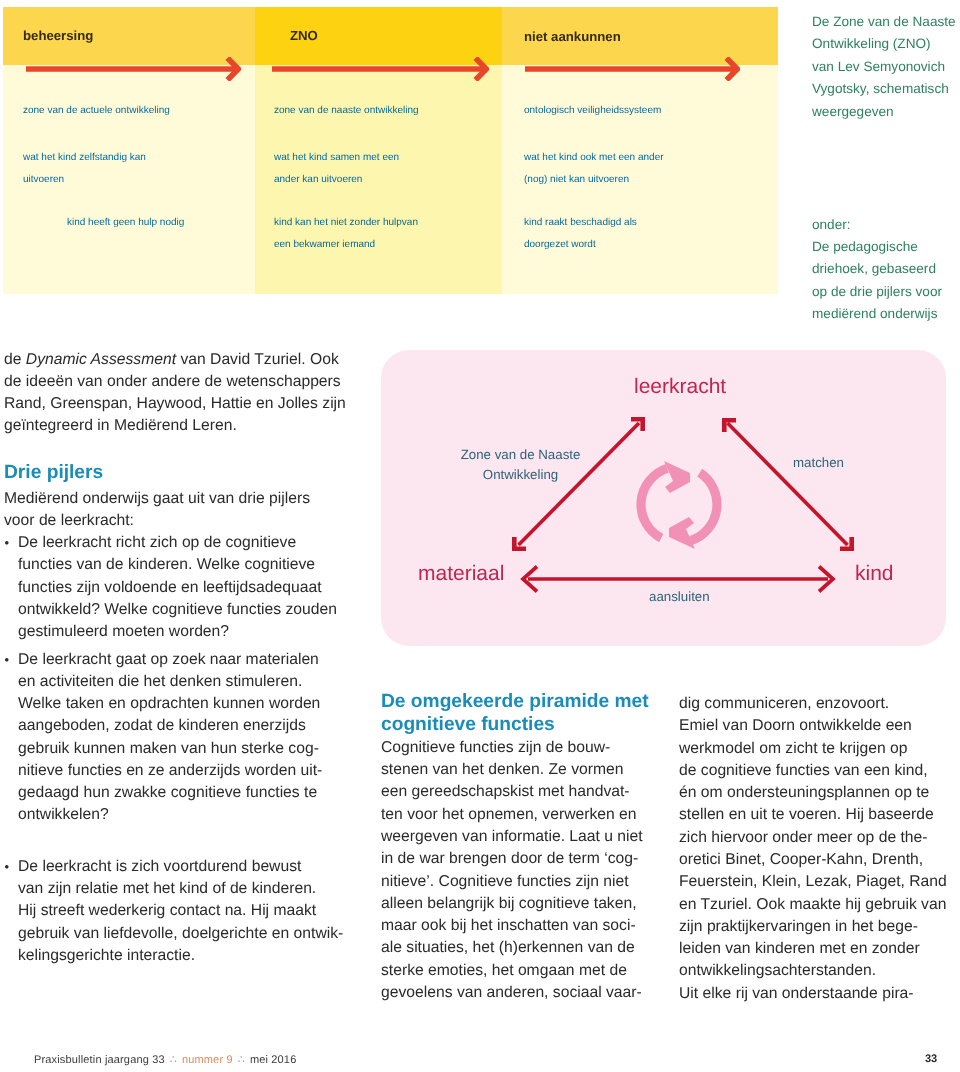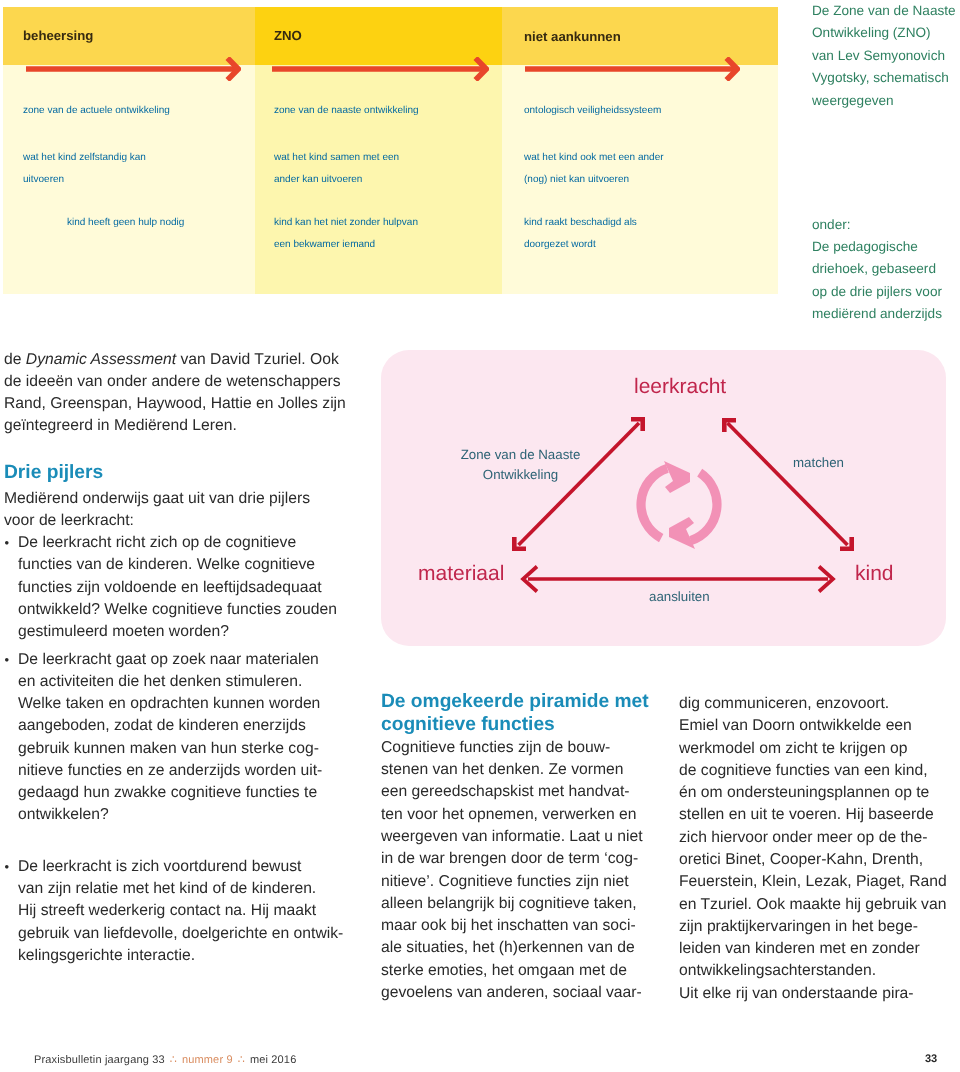--- a/index.html
+++ b/index.html
@@ -60,21 +60,21 @@
           <div class="ln">uitvoeren</div>
         </div>
       <div class="crow" style="left:20px;top:205px;margin-left:44px;">
           <div class="ln">kind heeft geen hulp nodig</div>
         </div>
     </div>
 
     <div class="zcol" style="left:252px;width:247px;">
       <div class="hd" style="background:#fdd211"></div>
       <div class="body" style="background:#fdf6ae"></div>
-      <div class="hdlabel" style="left:19px;top:21px;">ZNO</div>
+      <div class="hdlabel" style="left:35px;top:21px;">ZNO</div>
       <svg class="arrowwrap" style="left:17px;width:217px;" viewBox="0 0 217 24">
         <path d="M0 12 H214.0" stroke="#e8462a" stroke-width="5.4" fill="none"></path>
         <path d="M203.5 1 L214.2 12 L203.5 23" stroke="#e8462a" stroke-width="5.6" fill="none" stroke-linejoin="miter"></path>
       </svg>
       <div class="crow" style="left:19px;top:93px;">
           <div class="ln">zone van de naaste ontwikkeling</div>
         </div>
       <div class="crow" style="left:19px;top:140px;">
           <div class="ln">wat het kind samen met een</div>
           <div class="ln">ander kan uitvoeren</div>
@@ -100,33 +100,33 @@
           <div class="ln">wat het kind ook met een ander</div>
           <div class="ln">(nog) niet kan uitvoeren</div>
         </div>
       <div class="crow" style="left:22px;top:205px;">
           <div class="ln">kind raakt beschadigd als</div>
           <div class="ln">doorgezet wordt</div>
         </div>
     </div>
   </div>
 
-  <div class="sidenote" style="left:812px;top:0;">
+  <div class="sidenote" style="left:812px;top:11px;">
       <div class="ln">De Zone van de Naaste</div>
       <div class="ln">Ontwikkeling (ZNO)</div>
       <div class="ln">van Lev Semyonovich</div>
       <div class="ln">Vygotsky, schematisch</div>
       <div class="ln">weergegeven</div>
     </div>
   <div class="sidenote" style="left:812px;top:213.5px;">
       <div class="ln">onder:</div>
       <div class="ln">De pedagogische</div>
       <div class="ln">driehoek, gebaseerd</div>
       <div class="ln">op de drie pijlers voor</div>
-      <div class="ln">mediërend anderzijds</div>
+      <div class="ln">mediërend onderwijs</div>
     </div>
 
   <div class="bcol" style="left:4px;top:348.5px;width:344px;">
     <div class="ln"><span>de </span><i>Dynamic Assessment</i><span> van David Tzuriel. Ook</span></div>
     <div>
         <div class="ln">de ideeën van onder andere de wetenschappers</div>
         <div class="ln">Rand, Greenspan, Haywood, Hattie en Jolles zijn</div>
         <div class="ln">geïntegreerd in Mediërend Leren.</div>
       </div>
     <h2 class="blue" style="margin:23.5px 0 3px 0;">Drie pijlers</h2>

